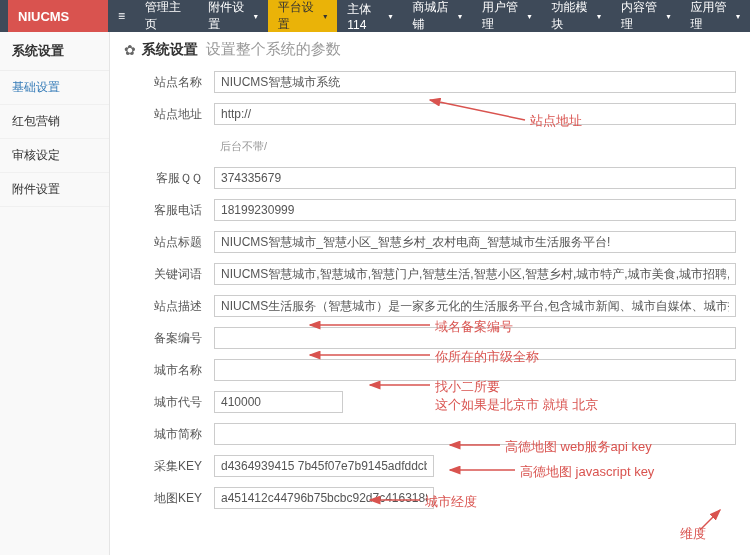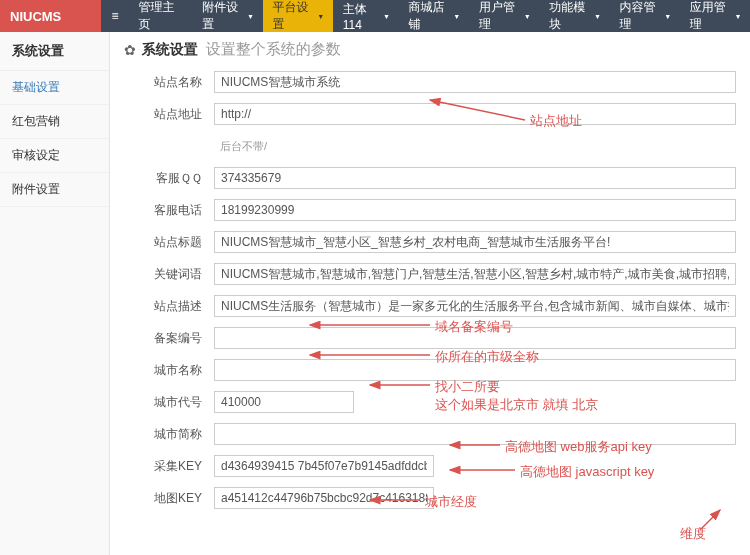--- a/index.html
+++ b/index.html
@@ -1,37 +1,37 @@
 <!DOCTYPE html>
 <html><head>
 <meta charset="utf-8">
 <style>
 * { margin: 0; padding: 0; box-sizing: border-box; }
 body { font-family: "Microsoft YaHei", Arial, sans-serif; font-size: 12px; color: #333; background: #f5f5f5; width: 750px; height: 555px; overflow: hidden; position: relative; }
-.topbar { height: 32px; background: #3e4a59; color: #fff; display: flex; align-items: center; font-size: 12px; }
+.topbar { height: 32px; background: #3e4a59; color: #fff; display: flex; align-items: center; font-size: 12px; padding-left: 8px; }
 .logo { width: 110px; height: 32px; background: #d9534f; display: flex; align-items: center; padding-left: 10px; font-size: 13px; font-weight: bold; }
 .nav-item { padding: 0 10px; height: 32px; display: flex; align-items: center; cursor: pointer; position: relative; }
 .nav-item.active { background: #eab308; color: #333; }
 .nav-item .caret { margin-left: 3px; font-size: 8px; }
 .hamburger { padding: 0 10px; cursor: pointer; }
 .container { display: flex; height: calc(100% - 32px); }
 .sidebar { width: 110px; background: #f9f9f9; border-right: 1px solid #e5e5e5; }
 .sidebar-title { padding: 10px 12px; font-weight: bold; font-size: 13px; border-bottom: 1px solid #eee; }
 .sidebar-item { padding: 8px 12px; cursor: pointer; border-bottom: 1px solid #f0f0f0; }
 .sidebar-item.active { color: #337ab7; }
 .main { flex: 1; background: #fff; overflow-y: auto; padding: 8px 14px; }
 .page-header { display: flex; align-items: center; margin-bottom: 10px; }
 .page-header .gear { margin-right: 6px; color: #666; font-size: 14px; }
 .page-header h2 { font-size: 14px; font-weight: bold; margin-right: 8px; }
 .page-header .sub { color: #999; font-size: 15px; }
 .form-row { display: flex; align-items: center; margin-bottom: 6px; min-height: 26px; position: relative; }
 .form-label { width: 90px; text-align: right; padding-right: 12px; color: #555; font-size: 12px; }
 .form-value { flex: 1; border-radius: 7px; }
 .form-input { width: 100%; height: 22px; border: 1px solid #ccc; padding: 2px 6px; font-size: 12px; color: #555; }
-.form-input.short { width: 140px; }
+.form-input.short { width: 129px; }
 .hint { color: #999; font-size: 11px; margin-left: 6px; }
 .annotation { position: absolute; color: #d9534f; font-size: 13px; pointer-events: none; font-family: "Microsoft YaHei", sans-serif; white-space: nowrap; }
 .arrow-line { stroke: #d9534f; stroke-width: 1.5; fill: none; marker-end: url(#arrowhead); }
 </style>
 </head>
 <body>
 
 <div class="topbar">
   <div class="logo">NIUCMS</div>
   <div class="hamburger">≡</div>

